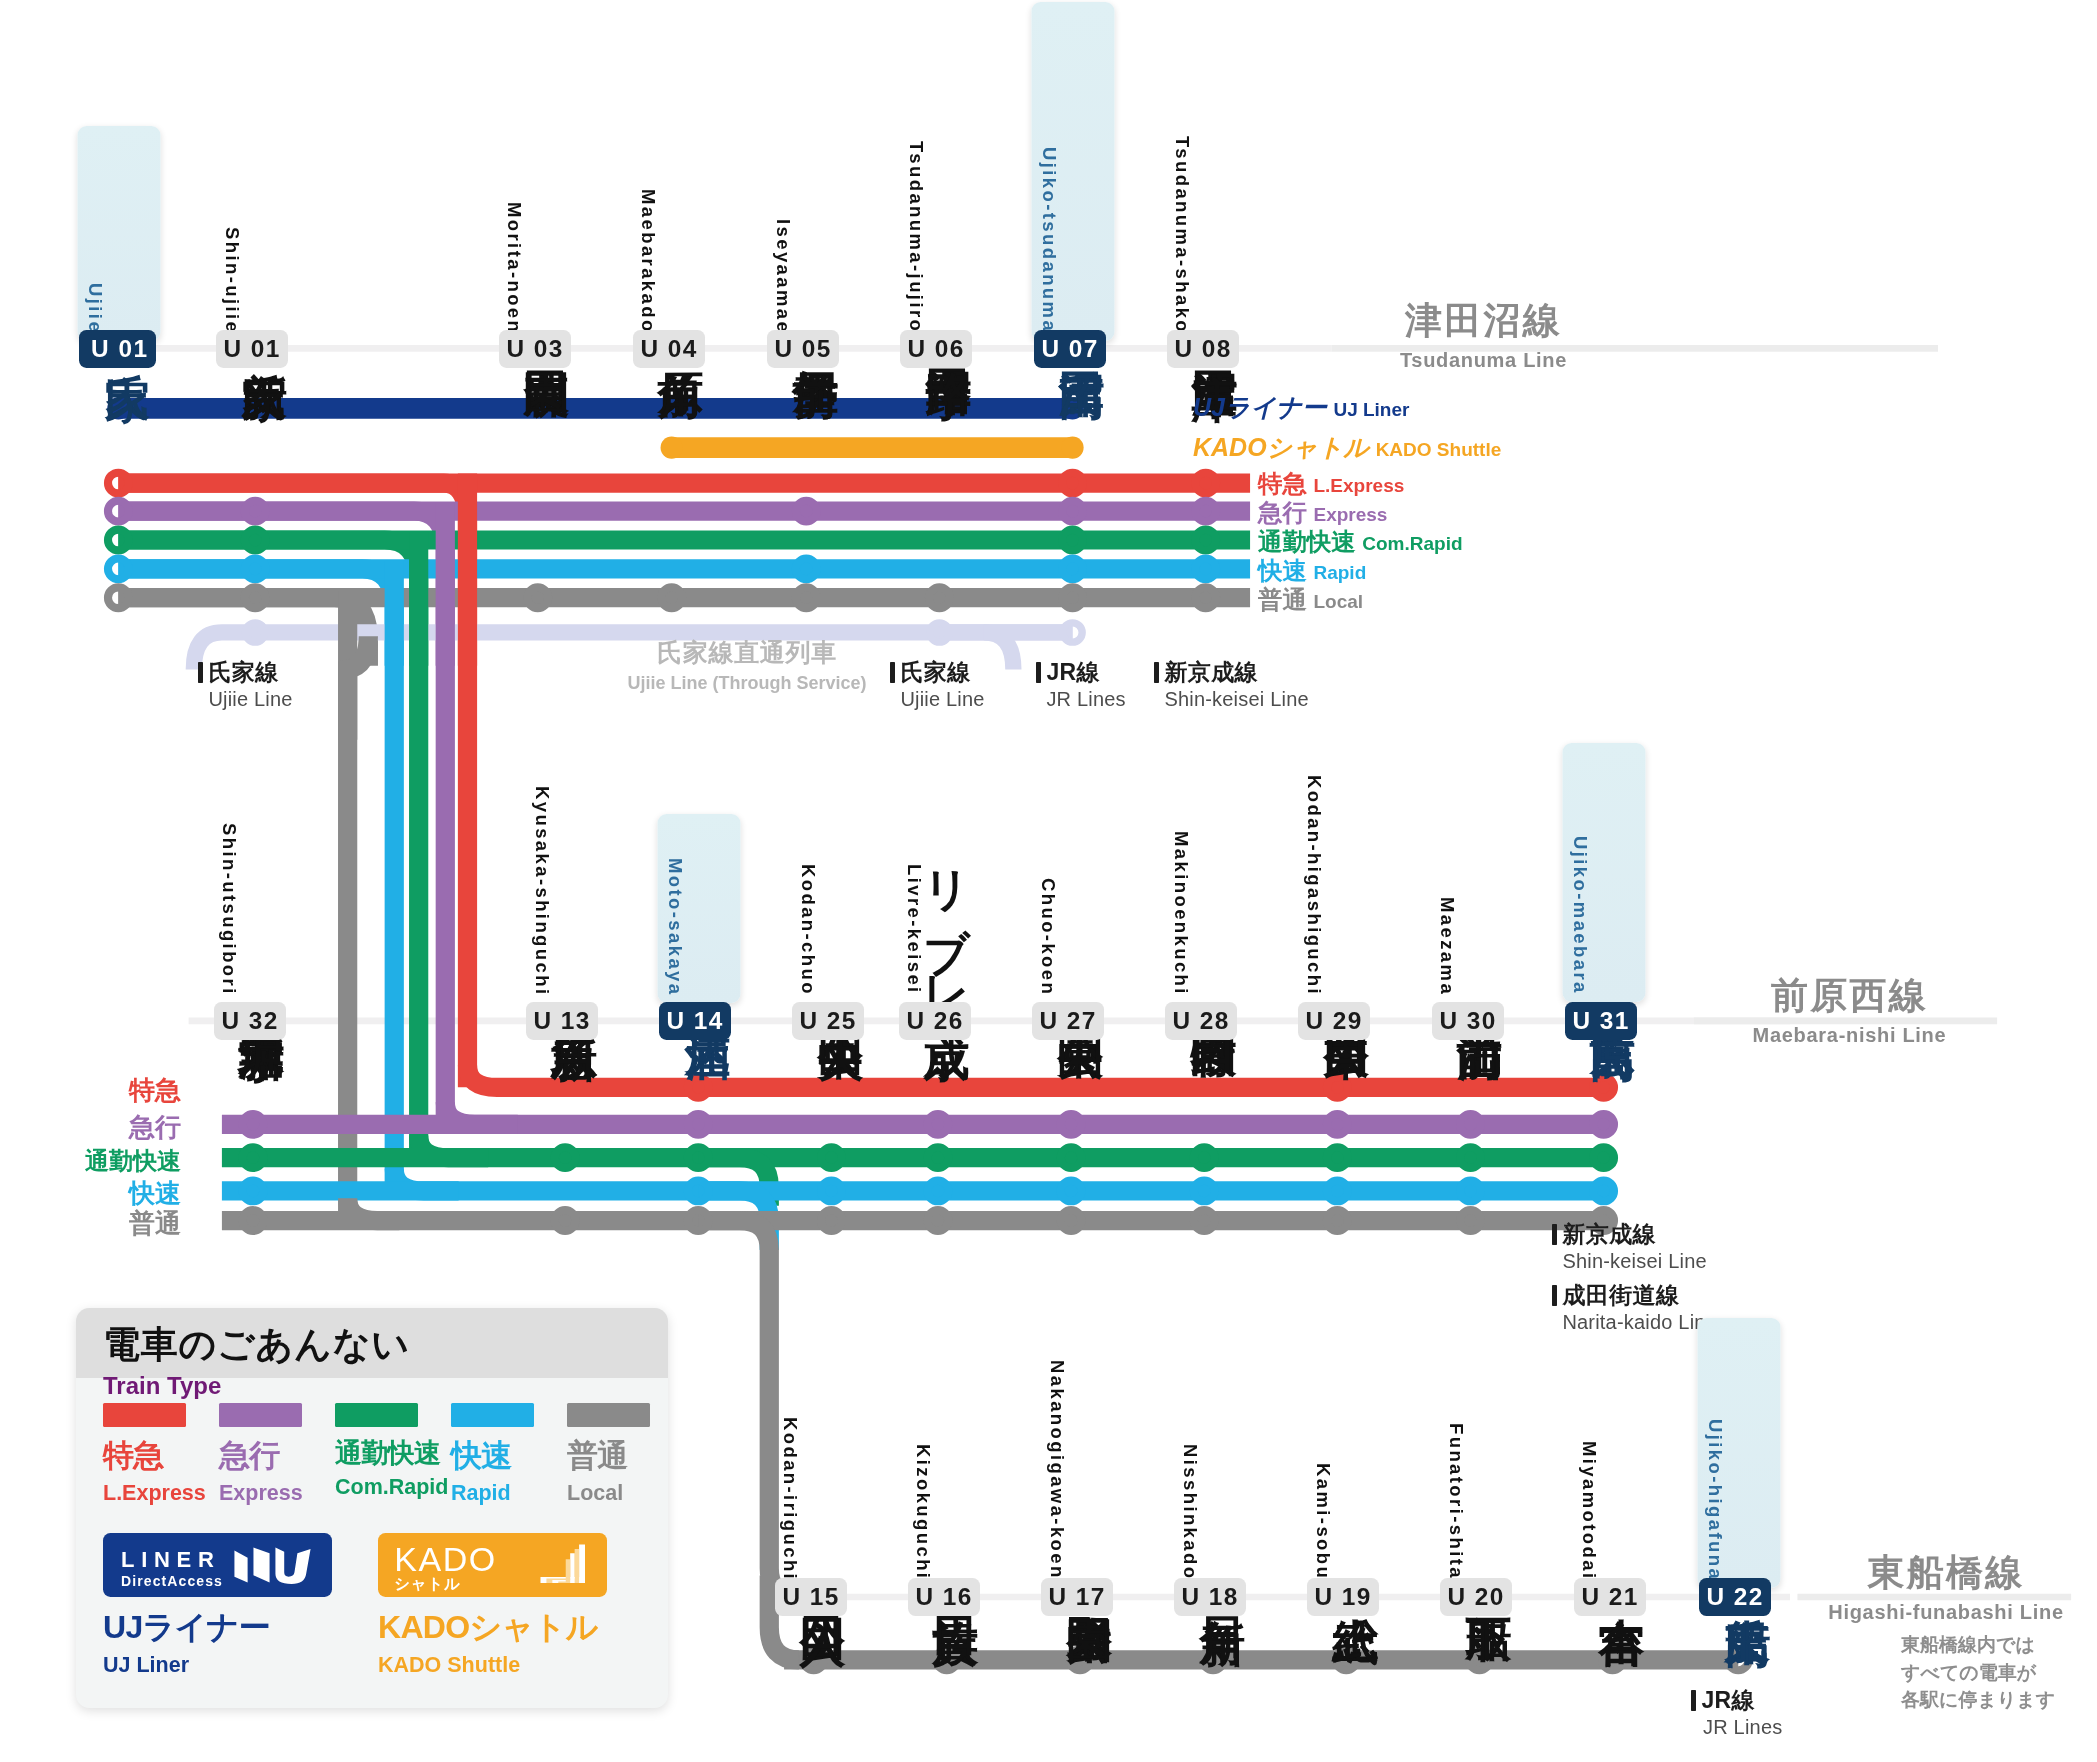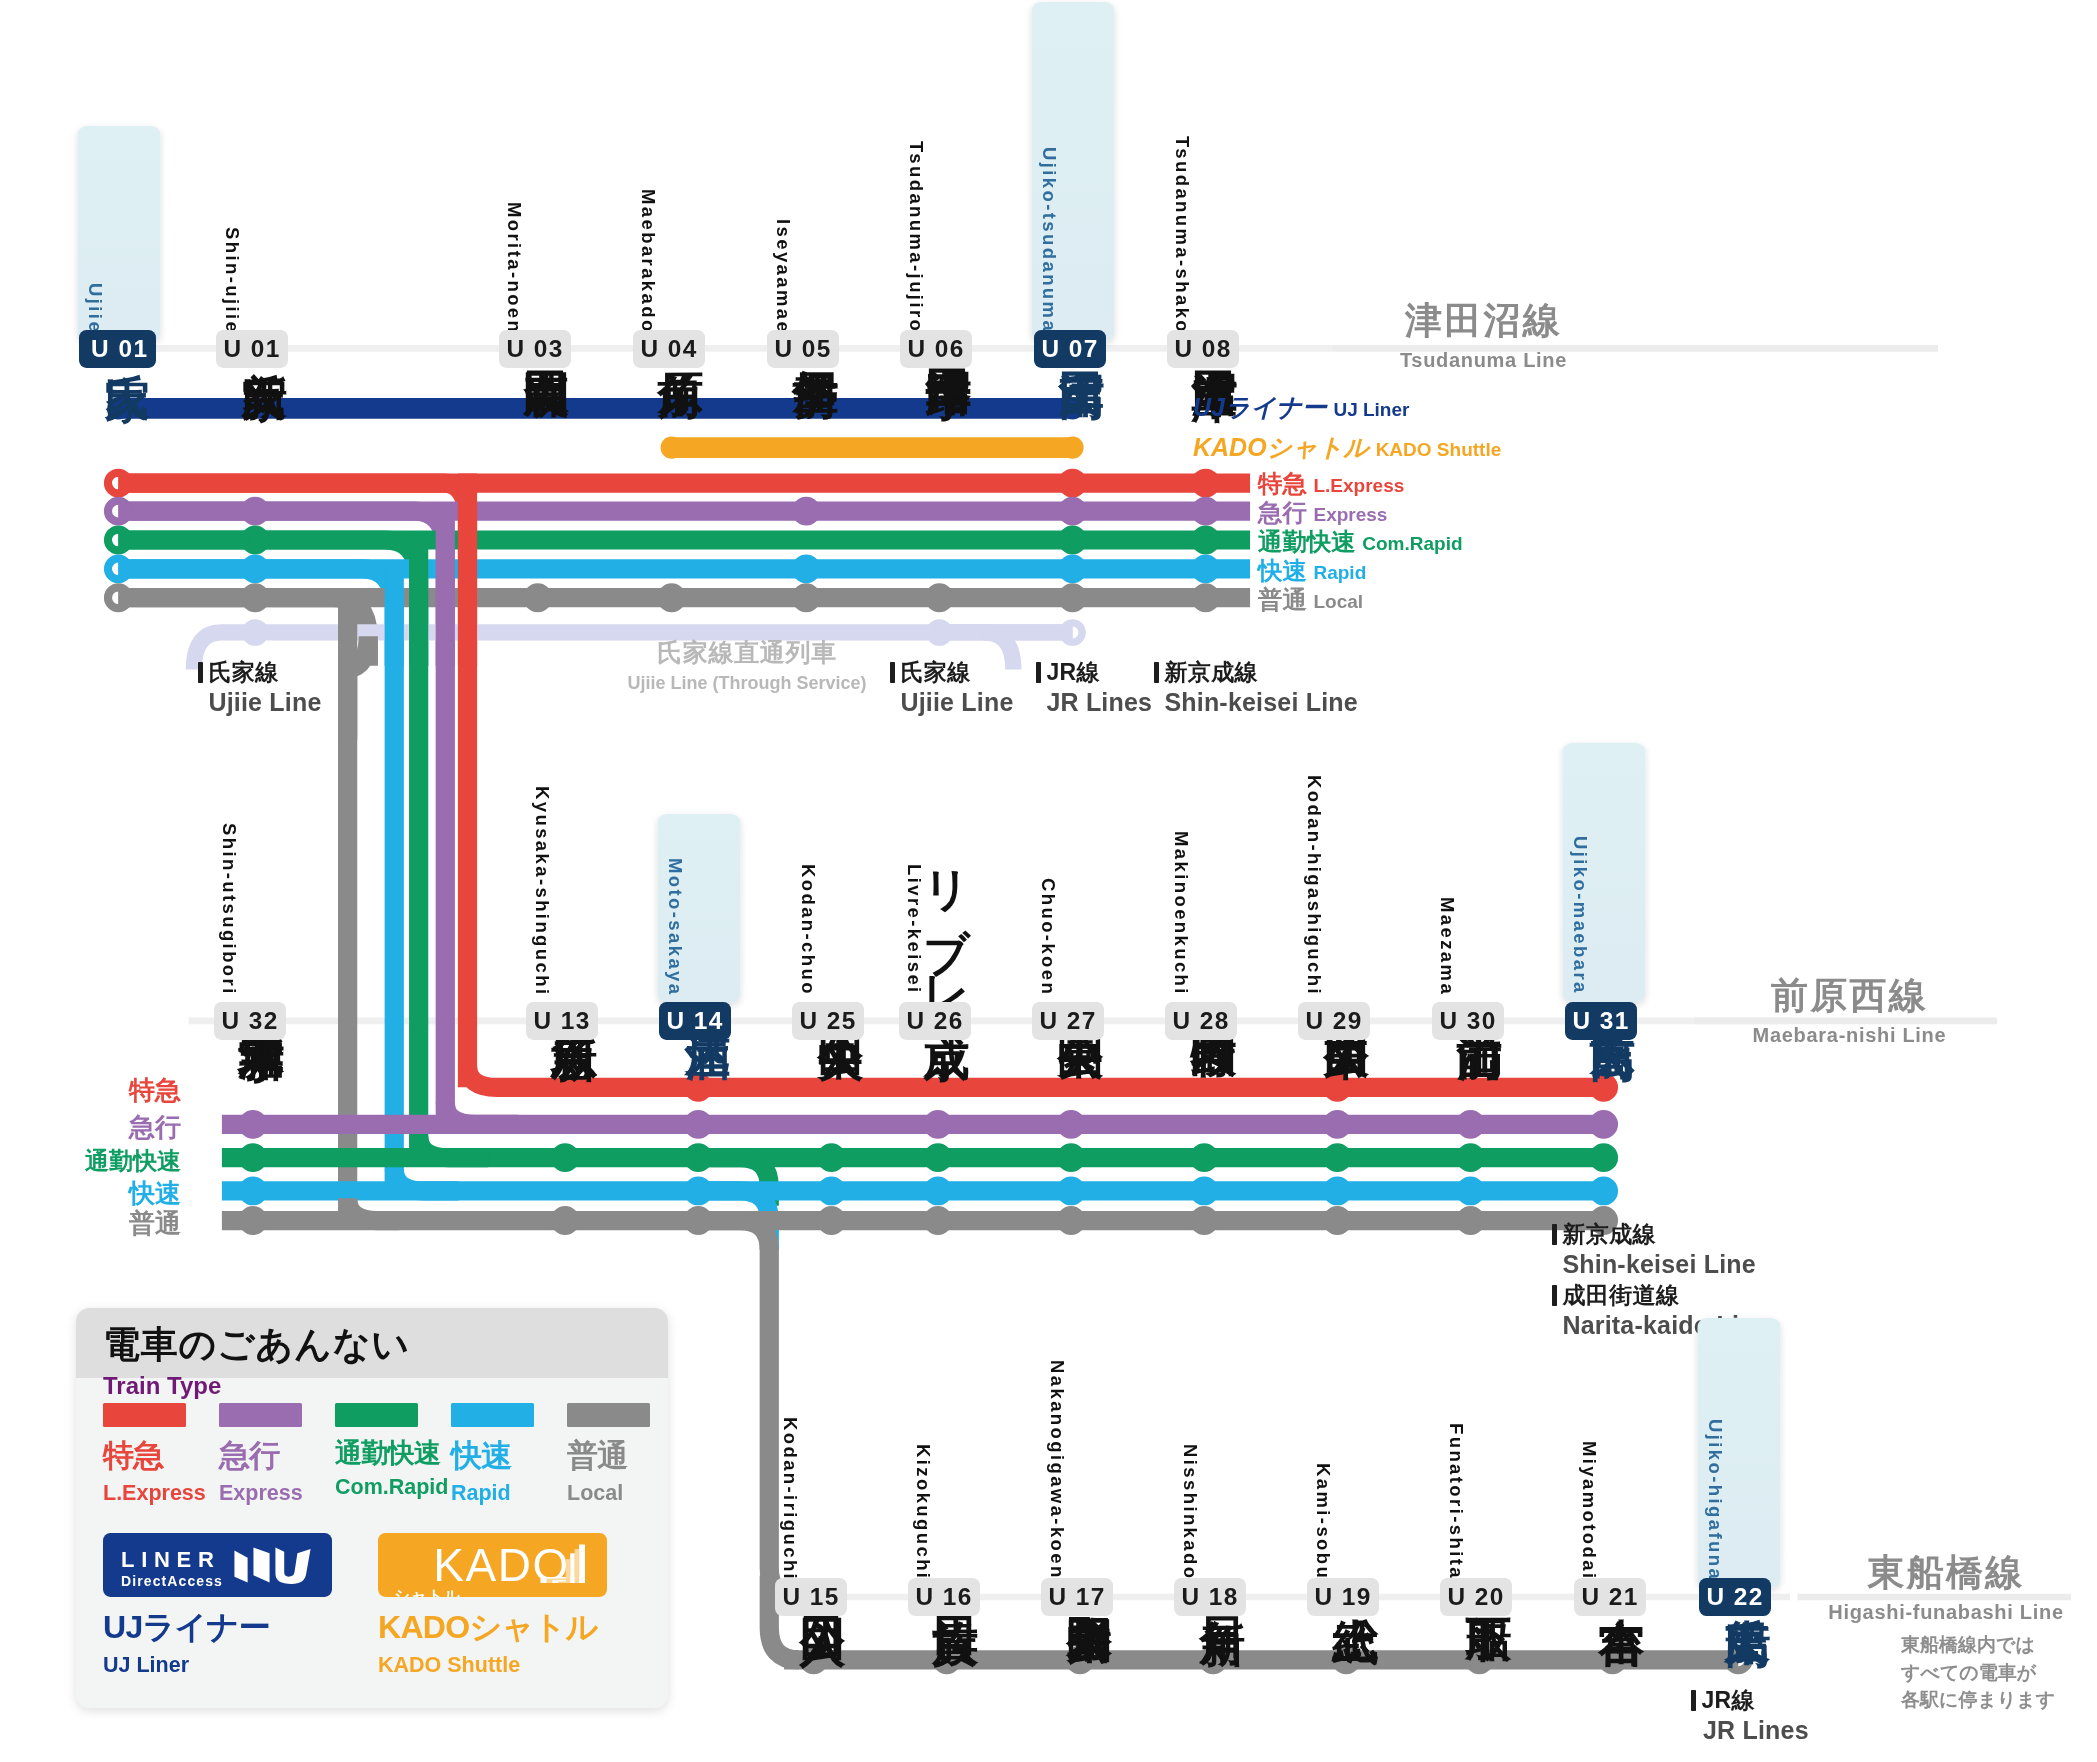--- a/index.html
+++ b/index.html
@@ -62,21 +62,21 @@
   
   .rlab { position:absolute; white-space:nowrap; display:flex; align-items:baseline; gap:6.7px;}
   .rlab .ja { font-size:25px; font-weight:700; font-style:italic; letter-spacing:0px;}
   .rlab .jaN { font-size:24.4px; font-weight:700; }
   .rlab .en { font-size:19px; font-weight:700; }
 
   
   .jtag { position:absolute; white-space:nowrap; }
   .jtag .ja { font-size:23px; font-weight:700; color:#1d1d1d; letter-spacing:0.4px; display:flex; align-items:center;}
   .jtag .bar { display:inline-block; width:5.2px; height:21.5px; background:#1d1d1d; margin-right:5.2px; border-radius:0.7px;}
-  .jtag .en { font-size:25px; font-weight:700; color:#4d4d4d; margin-left:10.4px; letter-spacing:0.2px;}
+  .jtag .en { font-size:20px; font-weight:400; color:#4d4d4d; margin-left:10.4px; letter-spacing:0.2px;}
 
   .through { position:absolute; text-align:center; color:#b8b8b8; white-space:nowrap;}
   .through .ja { font-size:25px; font-weight:700; letter-spacing:0.7px;}
   .through .en { font-size:18px; font-weight:600; margin-top:3.7px;}
 
   
   .note { position:absolute; text-align:left; color:#8e8e8e; font-size:19px; font-weight:700; line-height:1.45; white-space:nowrap;}
 
   
   #legend {
@@ -99,21 +99,21 @@
   }
   .brand .ja { font-size:32px; font-weight:700; margin-top:9.6px; letter-spacing:-0.7px; white-space:nowrap;}
   .brand .en { font-size:21.5px; font-weight:700; margin-top:3px; white-space:nowrap;}
   .chip.uj { background:#133a8c; }
   .chip.kado { background:#f5a623; }
   .chip .liner { position:absolute; left:18px; top:16.3px; color:#fff; }
   .chip .liner .l1 { font-size:22px; font-weight:700; letter-spacing:6.7px; line-height:1;}
   .chip .liner .l2 { font-size:14px; font-weight:700; letter-spacing:1.1px; line-height:1.2; margin-top:2.2px;}
   .chip .ujmark { position:absolute; right:15px; top:13.3px; }
   .chip .kadotxt { position:absolute; left:16.3px; top:9px; color:#fff;}
-  .chip .kadotxt .k1 { font-size:46px; font-weight:400; letter-spacing:1.5px; line-height:1;margin-left:39px;}
+  .chip .kadotxt .k1 { font-size:34px; font-weight:400; letter-spacing:1.5px; line-height:1;}
   .chip .kadotxt .k2 { font-size:15.5px; font-weight:700; letter-spacing:0.7px; margin-top:-1.5px;}
   .chip .kadomark { position:absolute; right:13.3px; top:7.4px; }
 </style>
 </head>
 <body>
 
 <div id="canvas">
 
   <svg class="lines" viewBox="0 0 2835 2382" xmlns="http://www.w3.org/2000/svg">
     <defs>

